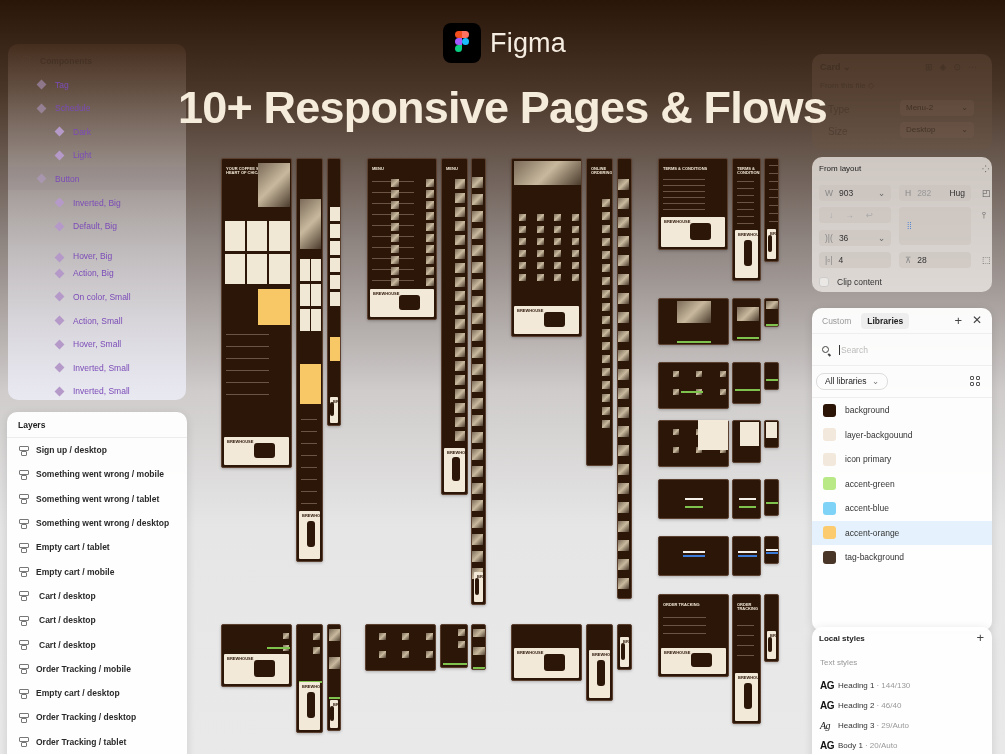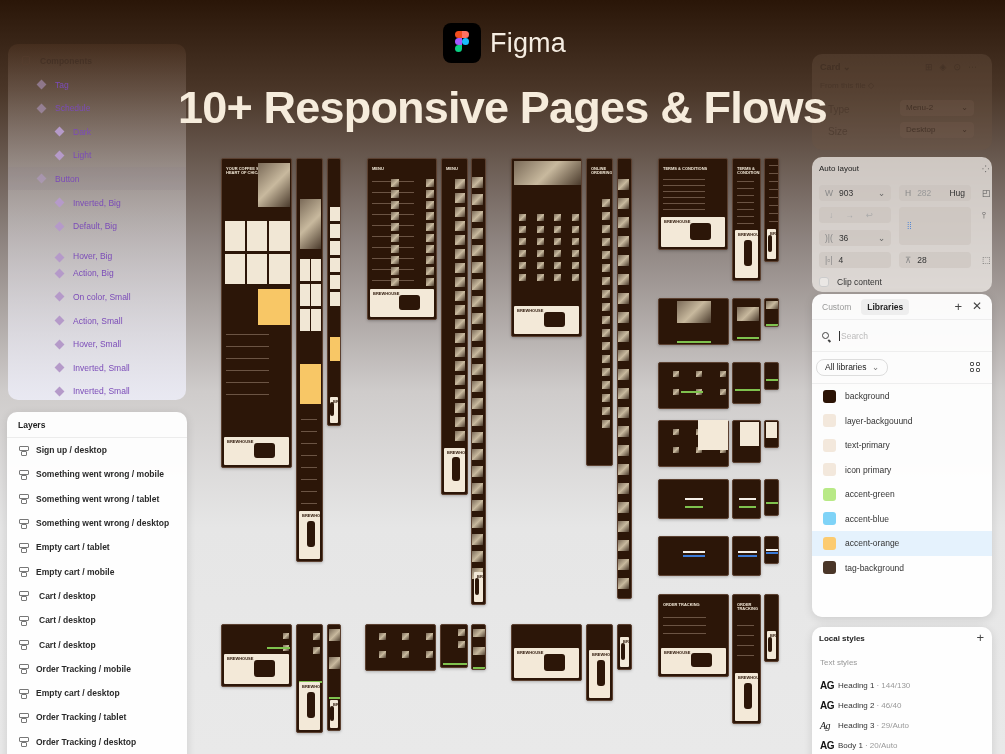--- a/index.html
+++ b/index.html
@@ -69,21 +69,21 @@
   .card-select { position: absolute; left: 88px; width: 74px; height: 16px; border-radius: 4px; background: rgba(120,95,80,0.35); font-size: 8px; color: #3a2a20; padding-left: 6px; line-height: 16px; opacity: .75; }
   .card-icons { position: absolute; right: 8px; top: 8px; font-size: 9px; color: #3a2a20; opacity: .5; letter-spacing: 7px; }
 
   .auto-panel { left: 812px; top: 157px; width: 180px; height: 135px; background: rgba(240,236,232,0.75); box-shadow:none; }
   .auto-title { position: absolute; left: 7px; top: 7px; font-size: 8px; color: #222; }
   .field { position: absolute; height: 16px; border-radius: 4px; background: rgba(200,192,186,0.5); font-size: 8.5px; color: #333; line-height: 16px; padding-left: 6px; }
   .field .k { color: #888; margin-right: 6px; }
   .ghost { color: #999; }
   .side-ic { position: absolute; left: 170px; font-size: 9px; color: #555; }
 
-  .lib-panel { left: 812px; top: 294px; width: 180px; height: 323px; }
+  .lib-panel { left: 812px; top: 308px; width: 180px; height: 323px; }
   .lib-tabs { height: 26px; display: flex; align-items: center; font-size: 8.5px; border-bottom: 1px solid #eee; position: relative; }
   .lib-tab { padding: 3px 6px; margin-left: 4px; color: #999; }
   .lib-tab.active { background: #eeeeee; border-radius: 4px; color: #222; font-weight: bold; }
   .lib-plus { position: absolute; right: 30px; top: 5px; font-size: 13px; color: #444; }
   .lib-x { position: absolute; right: 10px; top: 5px; font-size: 12px; color: #444; }
   .lib-search { height: 32px; display: flex; align-items: center; padding-left: 10px; font-size: 8.5px; color: #bbb; border-bottom: 1px solid #eee; }
   .search-ic { width: 7px; height: 7px; border: 1.5px solid #444; border-radius: 50%; margin-right: 10px; position: relative; }
   .search-ic::after { content: ""; position: absolute; right: -3px; bottom: -3px; width: 3px; height: 1.5px; background: #444; transform: rotate(45deg); }
   .cursor { width: 1px; height: 10px; background: #333; margin-right: 1px; }
   .lib-filter { height: 32px; position: relative; border-bottom: 1px solid #eee; }
@@ -238,25 +238,25 @@
       <div class="layer-row">
         <span class="layer-icon"></span>
         <span>Order Tracking / mobile</span>
       </div>
       <div class="layer-row">
         <span class="layer-icon"></span>
         <span>Empty cart / desktop</span>
       </div>
       <div class="layer-row">
         <span class="layer-icon"></span>
+        <span>Order Tracking / desktop</span>
+      </div>
+      <div class="layer-row">
+        <span class="layer-icon"></span>
         <span>Order Tracking / tablet</span>
-      </div>
-      <div class="layer-row">
-        <span class="layer-icon"></span>
-        <span>Order Tracking / desktop</span>
       </div>
     </div>
 </div>
 
 <div id="canvas">
     <div class="board" style="left: 221px; top: 158px; width: 71px; height: 310px;">
       <div class="htitle" style="left: 4px; top: 8px; width: 63px;">YOUR COFFEE SPOT IN THE HEART OF CHICAGO</div>
       <div class="line" style="left: 4px; width: 42.6px; top: 175px;"></div>
       <div class="line" style="left: 4px; width: 42.6px; top: 187px;"></div>
       <div class="line" style="left: 4px; width: 42.6px; top: 199px;"></div>
@@ -682,21 +682,21 @@
   <div class="card-title"><span>Card</span> ⌄</div>
   <div class="card-icons">⊞◈⊙⋯</div>
   <div class="card-from"><span>From this file</span> ◇</div>
   <div class="card-label" style="top:50px">Type</div>
   <div class="card-select" style="top:46px"><span>Menu-2</span><span style="position:absolute;right:6px">⌄</span></div>
   <div class="card-label" style="top:72px">Size</div>
   <div class="card-select" style="top:68px"><span>Desktop</span><span style="position:absolute;right:6px">⌄</span></div>
 </div>
 
 <div class="panel auto-panel">
-  <div class="auto-title">Auto layout</div>
+  <div class="auto-title">From layout</div>
   <div class="side-ic" style="top:5px">⁘</div>
   <div class="field" style="left:7px;top:28px;width:72px"><span class="k">W</span><span>903</span><span style="position:absolute;right:6px;color:#666">⌄</span></div>
   <div class="field" style="left:87px;top:28px;width:72px"><span class="k">H</span><span class="ghost">282</span><span style="position:absolute;right:6px">Hug</span></div>
   <div class="side-ic" style="top:31px">◰</div>
   <div class="field" style="left:7px;top:50px;width:72px;color:#aaa;letter-spacing:12px;padding-left:10px">↓→↩</div>
   <div class="field" style="left:87px;top:50px;width:72px;height:38px">
       <span style="color:#3b7bd9;position:absolute;left:8px;top:11px">⁞⁞</span>
     </div>
   <div class="side-ic" style="top:53px">⫯</div>
   <div class="field" style="left:7px;top:73px;width:72px"><span class="k">)|(</span><span>36</span><span style="position:absolute;right:6px;color:#666">⌄</span></div>
@@ -734,24 +734,20 @@
       <div class="color-row">
         <span class="sw" style="background: rgb(43, 19, 5);"></span>
         <span>background</span>
       </div>
       <div class="color-row">
         <span class="sw" style="background: rgb(243, 232, 220);"></span>
         <span>layer-backgouund</span>
       </div>
       <div class="color-row">
         <span class="sw" style="background: rgb(243, 232, 220);"></span>
-        <span>text-primary</span>
-      </div>
-      <div class="color-row">
-        <span class="sw" style="background: rgb(243, 232, 220);"></span>
         <span>icon primary</span>
       </div>
       <div class="color-row">
         <span class="sw" style="background: rgb(184, 233, 134);"></span>
         <span>accent-green</span>
       </div>
       <div class="color-row">
         <span class="sw" style="background: rgb(127, 211, 247);"></span>
         <span>accent-blue</span>
       </div>

